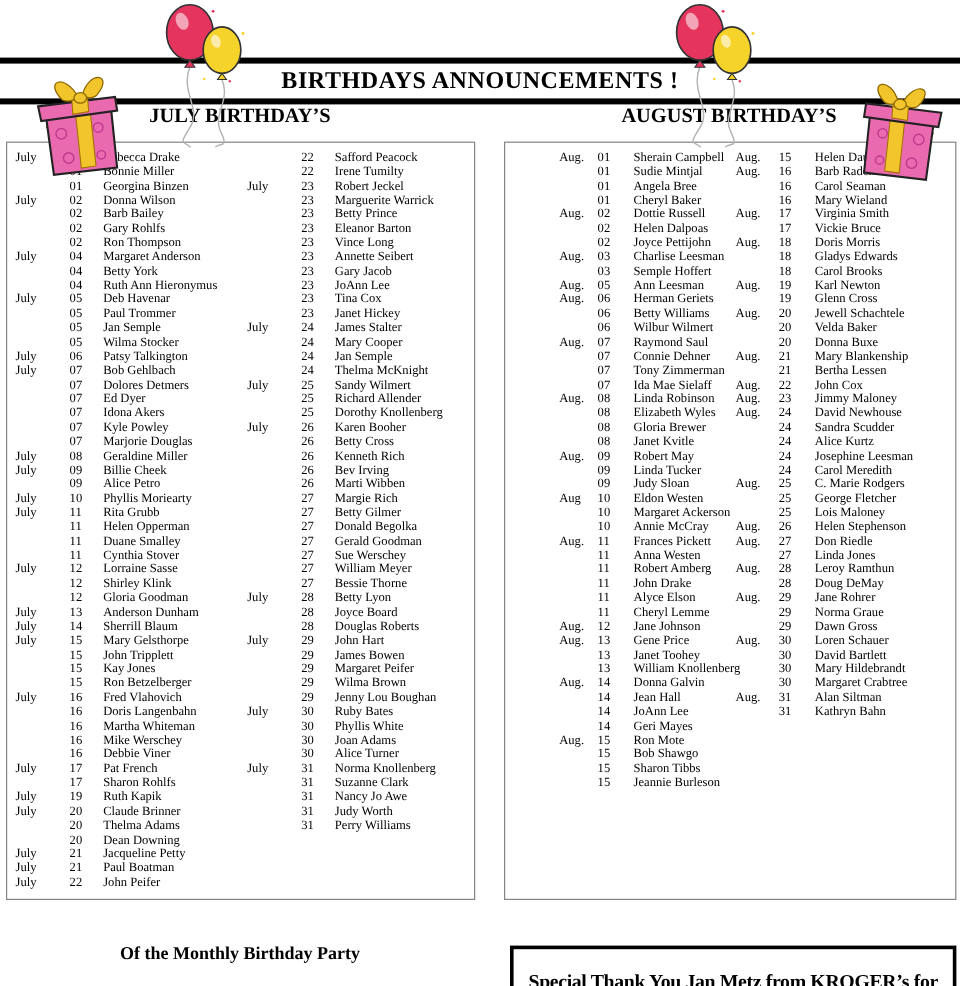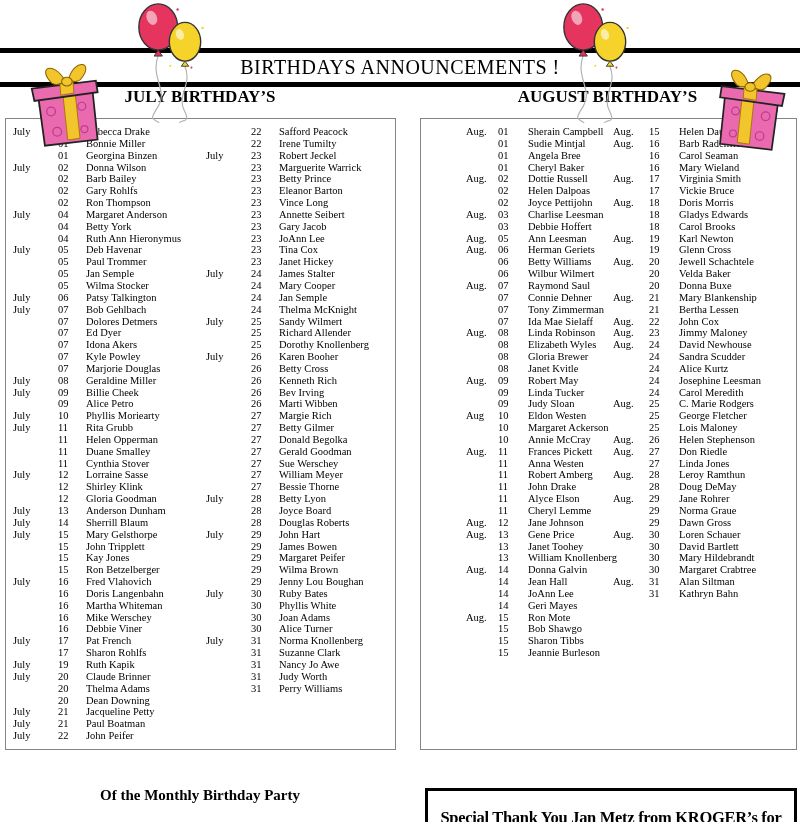--- a/index.html
+++ b/index.html
@@ -7,21 +7,21 @@
     width:800px;height:822px;position:relative;background:#ffffff;
     font-family:"Liberation Serif","DejaVu Serif",serif;color:#000;
     overflow:hidden;
   }
   
   .banner{
     position:absolute;left:0;top:48px;width:800px;height:29px;
     border-top:5px solid var(--banner-border);border-bottom:5px solid var(--banner-border);
     background:#fff;z-index:1;display:flex;align-items:center;justify-content:center;
   }
-  .banner-title{font-weight:normal;font-size:20px;letter-spacing:.5px;}
+  .banner-title{font-weight:bold;font-size:20px;letter-spacing:.5px;}
   
   .sec-title{position:absolute;top:87px;font-weight:bold;font-size:17px;text-align:center;z-index:1;}
   .sec-title.july{left:5px;width:390px;}
   .sec-title.august{left:420px;width:375px;}
   
   .list-box{position:absolute;top:118px;height:630px;border:1px solid var(--box-border);background:#fff;}
   .list-box.july{left:5px;width:389px;}
   .list-box.august{left:420px;width:375px;}
   .col{position:absolute;top:7px;}
   .july .col1{left:7px;width:192px;}
@@ -220,21 +220,21 @@
 <div class="list-box august">
   <div class="col col1">
       <div class="row"><span class="month">Aug.</span><span class="day">01</span><span class="name">Sherain Campbell</span></div>
       <div class="row"><span class="month"></span><span class="day">01</span><span class="name">Sudie Mintjal</span></div>
       <div class="row"><span class="month"></span><span class="day">01</span><span class="name">Angela Bree</span></div>
       <div class="row"><span class="month"></span><span class="day">01</span><span class="name">Cheryl Baker</span></div>
       <div class="row"><span class="month">Aug.</span><span class="day">02</span><span class="name">Dottie Russell</span></div>
       <div class="row"><span class="month"></span><span class="day">02</span><span class="name">Helen Dalpoas</span></div>
       <div class="row"><span class="month"></span><span class="day">02</span><span class="name">Joyce Pettijohn</span></div>
       <div class="row"><span class="month">Aug.</span><span class="day">03</span><span class="name">Charlise Leesman</span></div>
-      <div class="row"><span class="month"></span><span class="day">03</span><span class="name">Debbie Hoffert</span></div>
+      <div class="row"><span class="month"></span><span class="day">03</span><span class="name">Semple Hoffert</span></div>
       <div class="row"><span class="month">Aug.</span><span class="day">05</span><span class="name">Ann Leesman</span></div>
       <div class="row"><span class="month">Aug.</span><span class="day">06</span><span class="name">Herman Geriets</span></div>
       <div class="row"><span class="month"></span><span class="day">06</span><span class="name">Betty Williams</span></div>
       <div class="row"><span class="month"></span><span class="day">06</span><span class="name">Wilbur Wilmert</span></div>
       <div class="row"><span class="month">Aug.</span><span class="day">07</span><span class="name">Raymond Saul</span></div>
       <div class="row"><span class="month"></span><span class="day">07</span><span class="name">Connie Dehner</span></div>
       <div class="row"><span class="month"></span><span class="day">07</span><span class="name">Tony Zimmerman</span></div>
       <div class="row"><span class="month"></span><span class="day">07</span><span class="name">Ida Mae Sielaff</span></div>
       <div class="row"><span class="month">Aug.</span><span class="day">08</span><span class="name">Linda Robinson</span></div>
       <div class="row"><span class="month"></span><span class="day">08</span><span class="name">Elizabeth Wyles</span></div>

